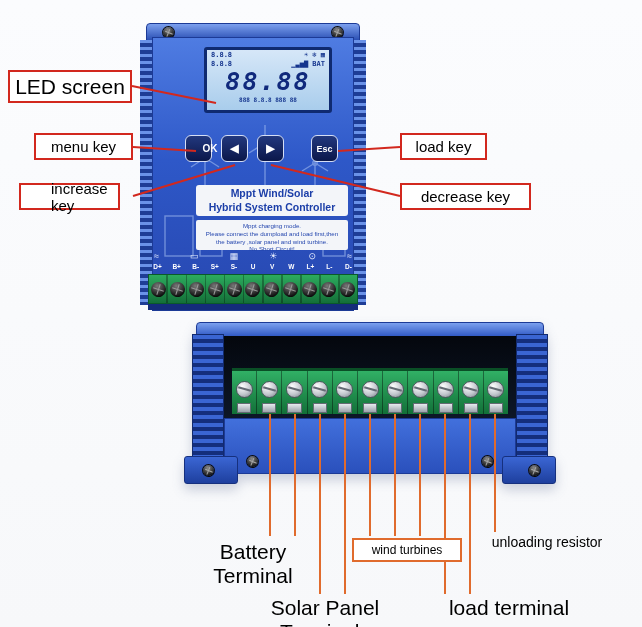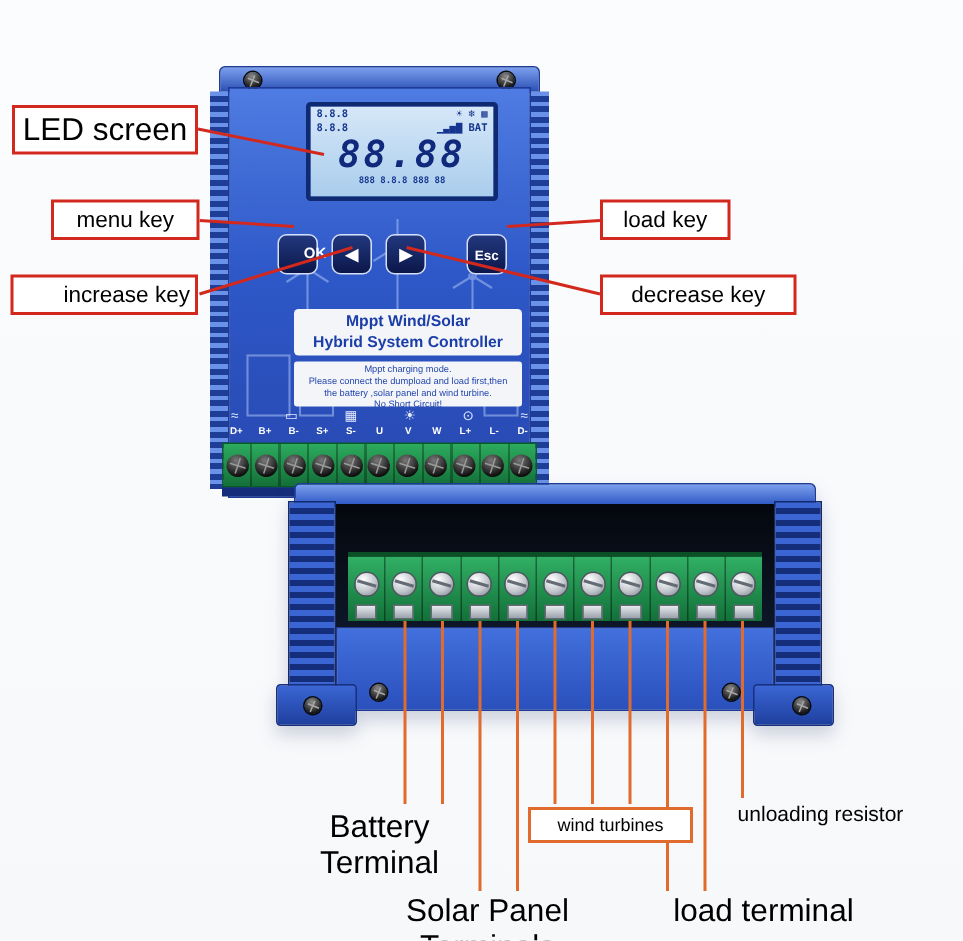--- a/index.html
+++ b/index.html
@@ -6,21 +6,21 @@
   .stage{position:relative;width:642px;height:627px;background:linear-gradient(180deg,#fbfcfe,#f7f8fa);
          font-family:"Liberation Sans",sans-serif;overflow:hidden;}
 
   
   .redbox{position:absolute;border:2px solid #d2281e;background:#ffffff;color:#000;
           display:flex;align-items:center;justify-content:center;font-size:15px;box-sizing:border-box;}
   .blabel{position:absolute;color:#000;text-align:center;font-size:21px;}
   .lbl-led{left:8px;top:70px;width:124px;height:33px;font-size:21px;}
   .lbl-menu{left:34px;top:133px;width:99px;height:27px;}
   .lbl-exit{left:400px;top:133px;width:87px;height:27px;}
-  .lbl-inc{left:7px;top:183px;width:125px;height:27px;padding-left:30px;}
+  .lbl-inc{left:19px;top:183px;width:101px;height:27px;padding-left:30px;}
   .lbl-dec{left:400px;top:183px;width:131px;height:27px;}
   .lbl-battery{left:178px;top:540px;width:150px;}
   .lbl-windbox{position:absolute;left:352px;top:538px;width:110px;height:24px;border:2px solid #e06b2d;
                background:#fff;display:flex;align-items:center;justify-content:center;font-size:12px;box-sizing:border-box;}
   .lbl-unload{left:472px;top:534px;width:150px;font-size:14px;}
   .lbl-solar{left:230px;top:596px;width:190px;}
   .lbl-load{left:444px;top:596px;width:130px;}
 
   .ann-lines{position:absolute;left:0;top:0;width:642px;height:627px;pointer-events:none;}
   .ann-lines line.red{stroke:#d2281e;stroke-width:2;}
@@ -34,21 +34,21 @@
   .screw-b::after{content:"";position:absolute;top:1.5px;bottom:1.5px;left:4.6px;width:1.6px;background:#a8a8a8;}
   .screw-f{position:relative;width:15px;height:15px;border-radius:50%;flex:none;z-index:1;
            background:radial-gradient(circle at 35% 30%,#787878,#0c0c0c 75%);transform:rotate(18deg);}
   .screw-f::before{content:"";position:absolute;left:2px;right:2px;top:6.6px;height:1.6px;background:#9a9a9a;}
   .screw-f::after{content:"";position:absolute;top:2px;bottom:2px;left:6.6px;width:1.6px;background:#9a9a9a;}
   .screw-s{position:relative;width:15px;height:15px;border-radius:50%;z-index:1;margin-bottom:6px;
            background:radial-gradient(circle at 35% 30%,#ffffff,#c2c7cd 55%,#767d86);border:1px solid #4e555e;}
   .screw-s::before{content:"";position:absolute;left:1px;right:1px;top:5.5px;height:2px;background:#646b74;transform:rotate(16deg);}
 
   
-  .device-front{position:absolute;left:140px;top:44px;width:226px;height:290px;}
+  .device-front{position:absolute;left:140px;top:23px;width:226px;height:290px;}
   .front-cap{position:absolute;left:6px;right:6px;top:0;height:18px;border-radius:4px 4px 0 0;
              background:linear-gradient(180deg,#7ca0ee,#2a4fb4);border:1px solid #1c3a96;box-sizing:border-box;}
   .fin{position:absolute;width:13px;top:17px;bottom:8px;
        background:repeating-linear-gradient(180deg,#6a92e8 0 3px,#1e3d96 3px 7px);}
   .fin.l{left:0;} .fin.r{right:0;}
   .front-body{position:absolute;left:12px;right:12px;top:14px;bottom:2px;
               background:linear-gradient(180deg,#4f7ce2,#2e58c8 45%,#2747b0);
               border:1px solid #1c3a96;box-sizing:border-box;}
   .panel-art{position:absolute;left:20px;top:95px;width:190px;height:140px;opacity:.55;}
 

